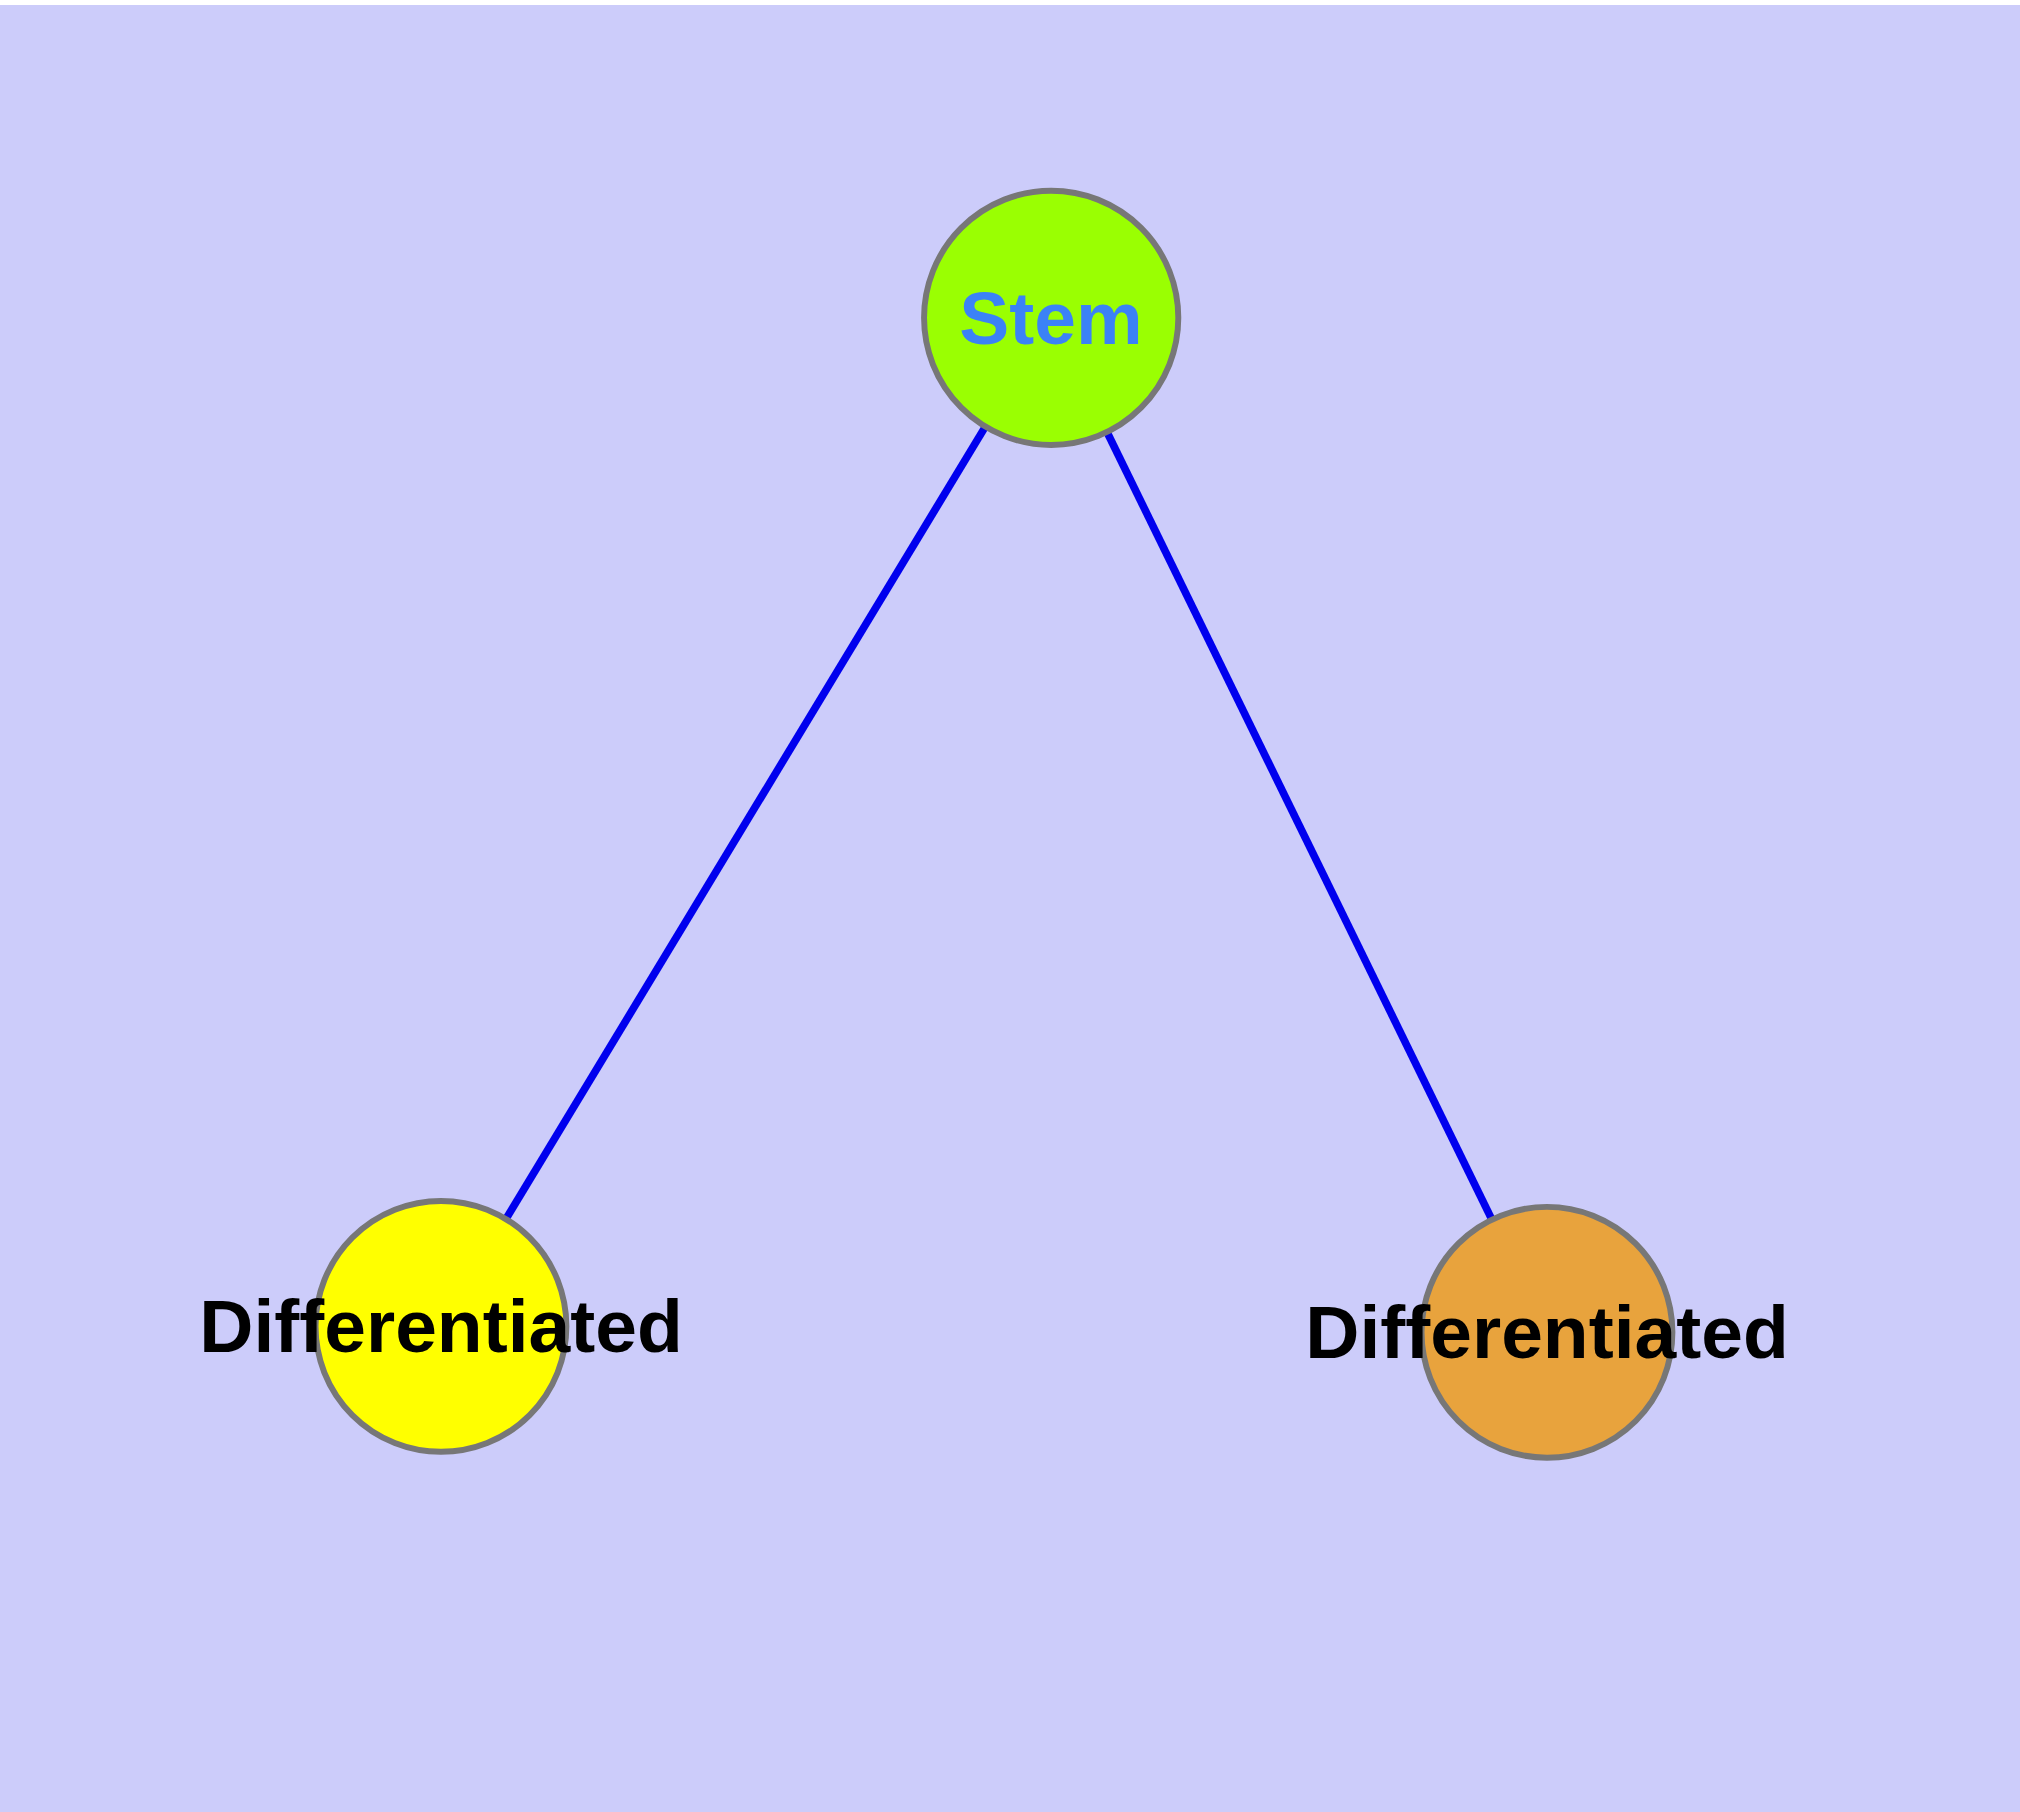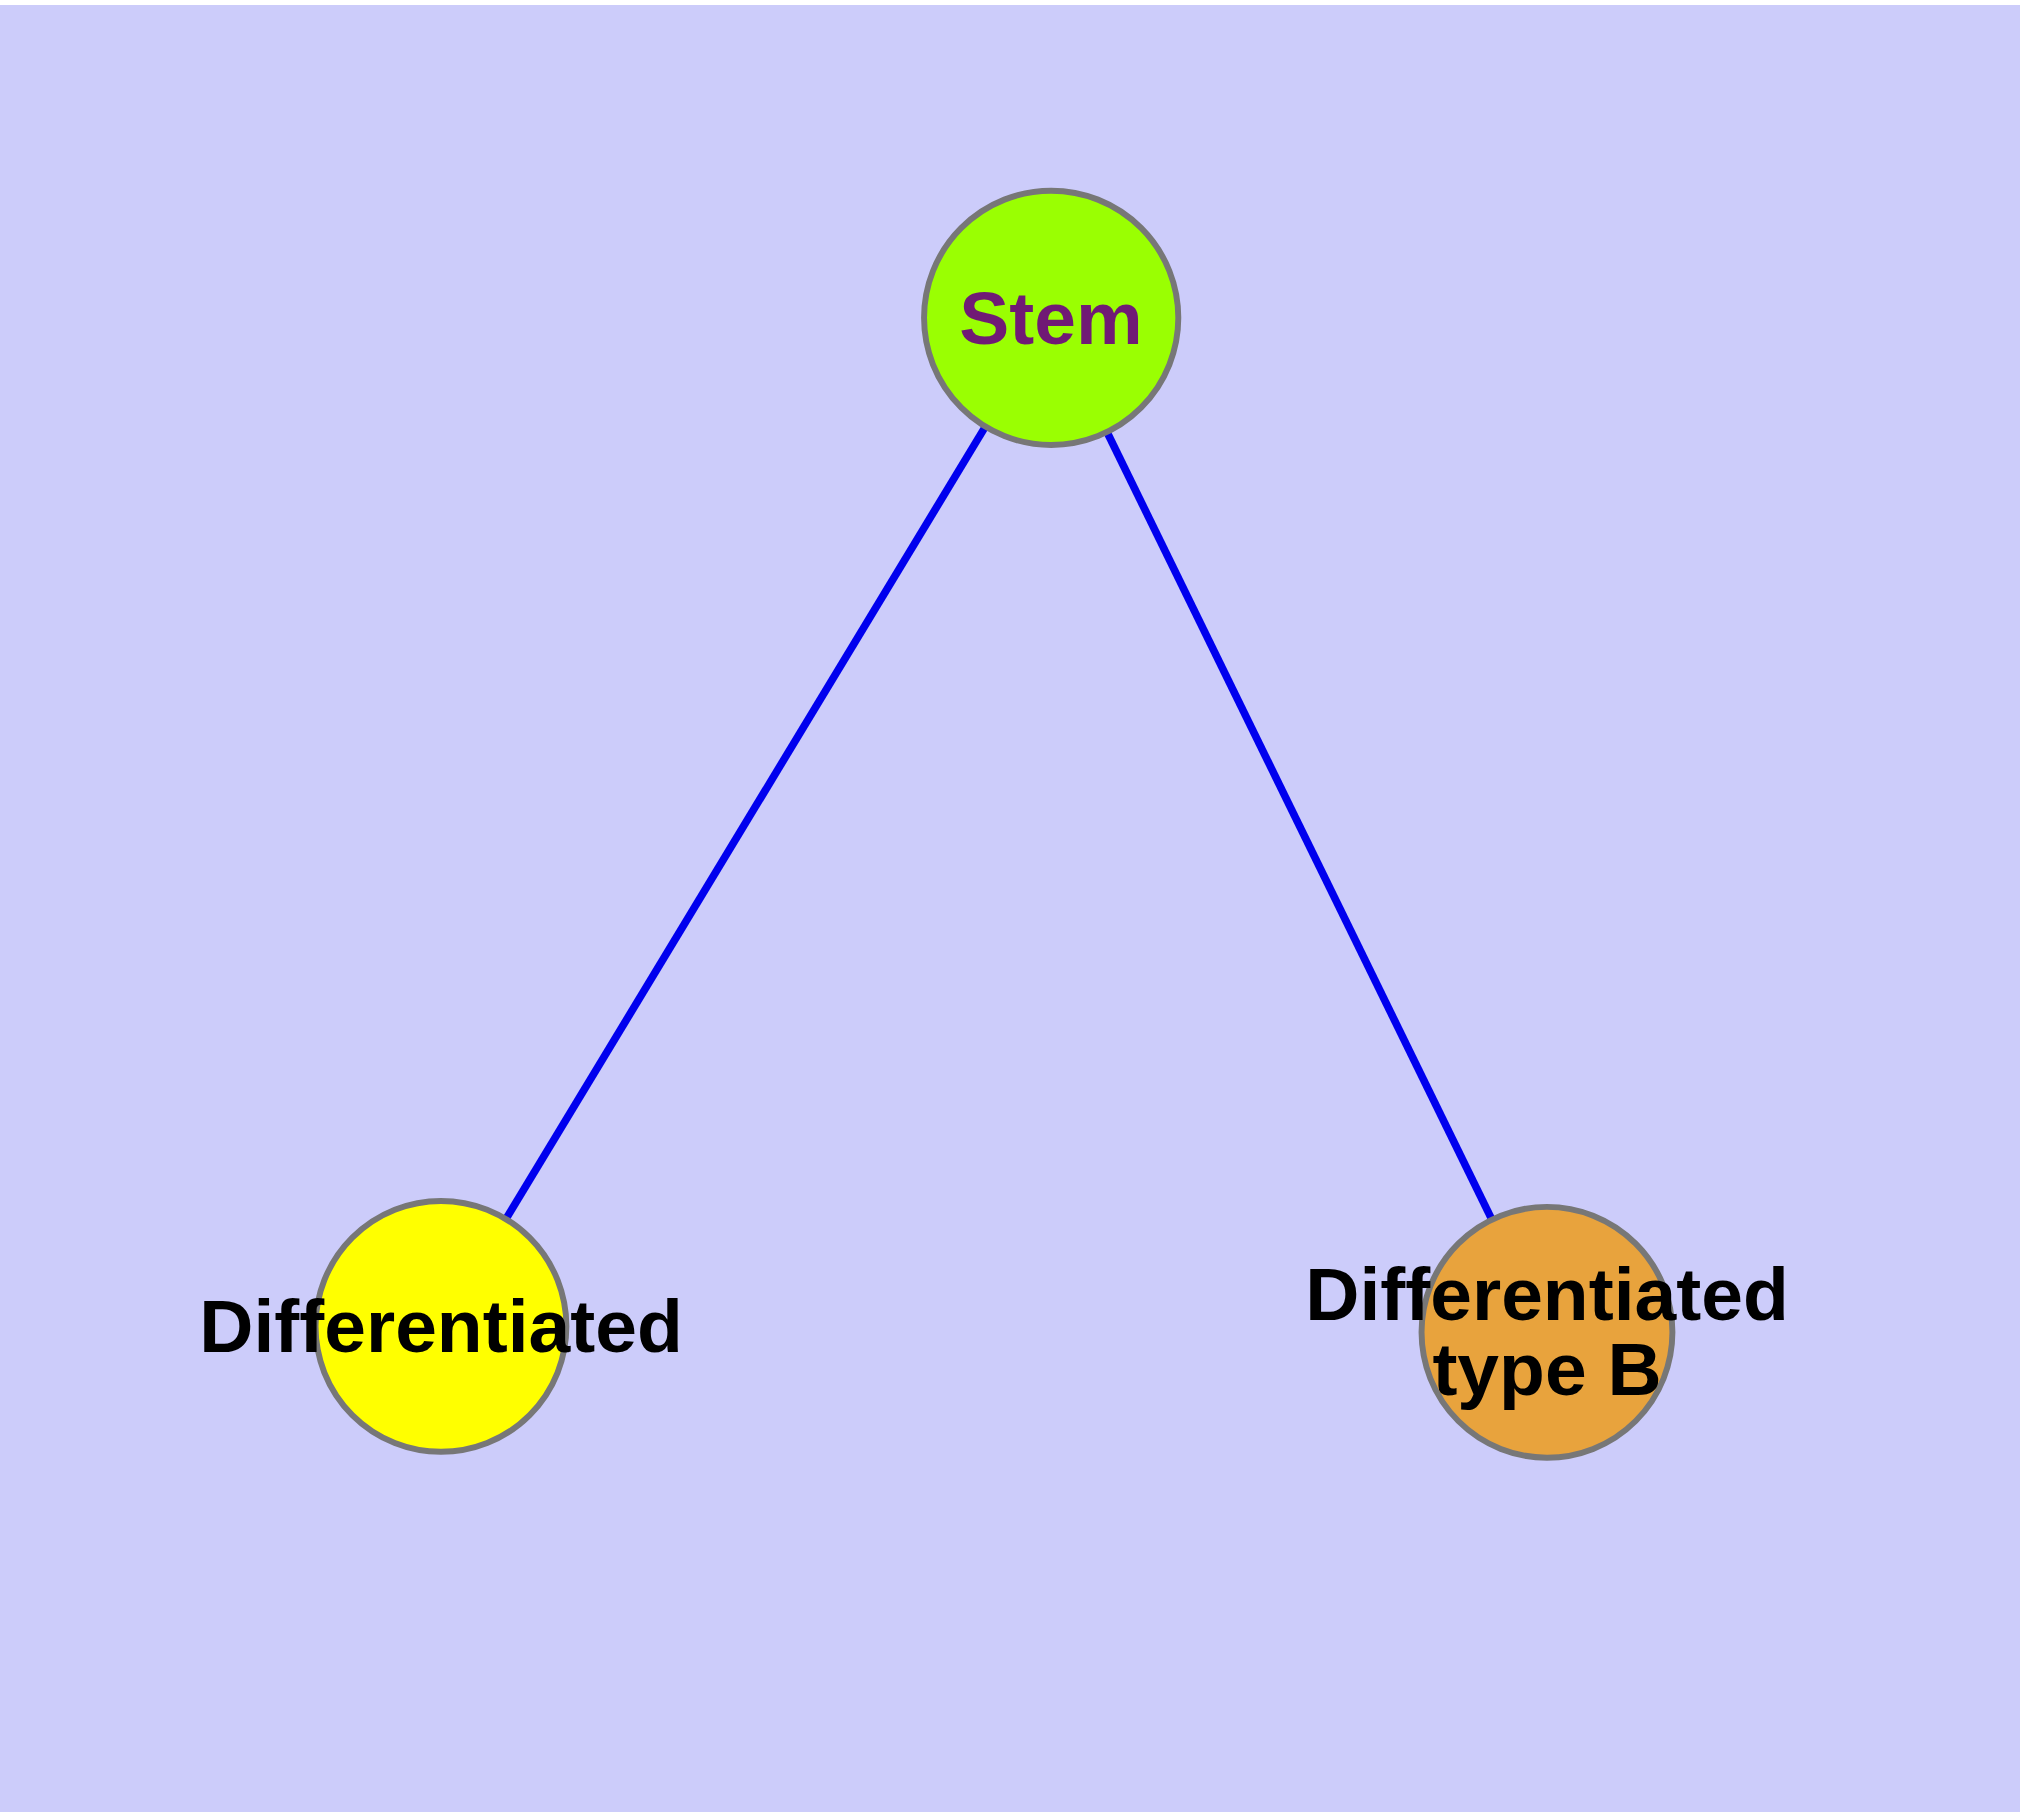--- a/index.html
+++ b/index.html
@@ -53,19 +53,19 @@
         <line x1="1304.9851676058586" y1="507.9696506396797" x2="1760.8930103347611" y2="1440.8272365311268" stroke="#0000EE" stroke-width="9" stroke-linecap="butt"></line>
       </g>
     <g id="node-layer">
         <circle cx="1240" cy="375" r="150" fill="#9AFF02" stroke="#777777" stroke-width="7"></circle>
         <circle cx="520" cy="1565" r="148" fill="#FFFF00" stroke="#777777" stroke-width="7"></circle>
         <circle cx="1825" cy="1572" r="148" fill="#E8A33D" stroke="#777777" stroke-width="7"></circle>
       </g>
   </svg>
 
   <div id="label-layer">
-      <div class="node-label" style="left: 1051px; top: 318px; font-size: 75px; color: #701a75;"><div>Stem</div></div>
+      <div class="node-label" style="left: 1051px; top: 318px; font-size: 75px; color: #3b82f6;"><div>Stem</div></div>
       <div class="node-label" style="left: 441px; top: 1326px; font-size: 75px; color: rgb(0, 0, 0);"><div>Differentiated</div></div>
-      <div class="node-label" style="left: 1547px; top: 1332px; font-size: 75px; color: rgb(0, 0, 0);"><div>Differentiated</div><div>type B</div></div>
+      <div class="node-label" style="left: 1547px; top: 1332px; font-size: 75px; color: rgb(0, 0, 0);"><div>Differentiated</div></div>
     </div>
 
 </div>
 
 
 </body></html>

